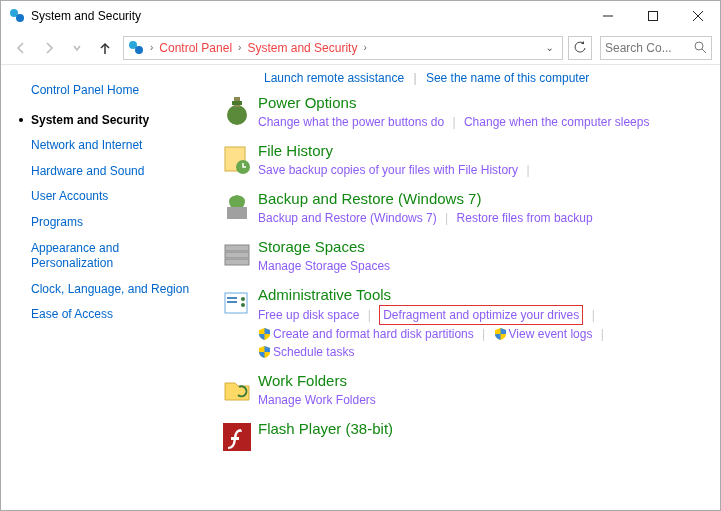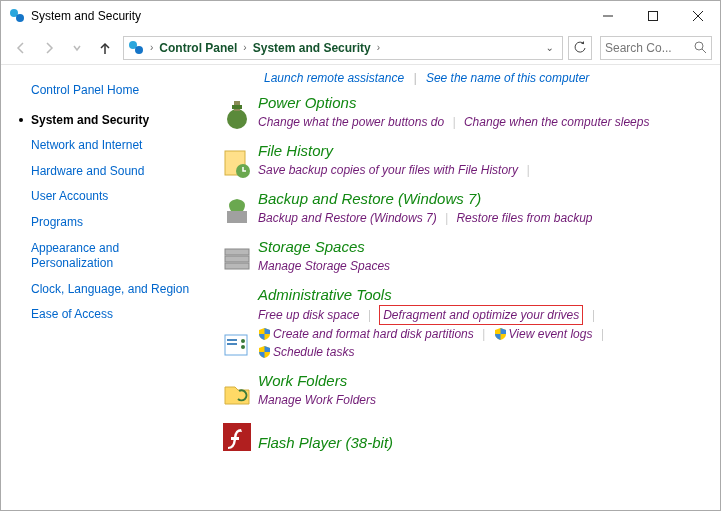--- a/index.html
+++ b/index.html
@@ -14,52 +14,52 @@
   .win-controls svg { stroke: #222; stroke-width: 1; fill: none; }
   
   
   .navbar { height: 34px; display: flex; align-items: center; padding: 0 8px; gap: 4px; border-bottom: 1px solid #e6e6e6;}
   .nav-arrow { width: 24px; height: 24px; display:flex; align-items:center; justify-content:center; }
   .nav-arrow svg { stroke:#666; fill:none; stroke-width:1.5; }
   .nav-arrow.disabled svg { stroke:#bbb; }
   .up-arrow svg { stroke:#333; }
   .breadcrumb { flex: 1; height: 24px; border: 1px solid #ccc; display:flex; align-items:center; padding: 0 4px; gap:2px; margin: 0 2px; }
   .breadcrumb .bc-icon { width:16px; height:16px; margin-right:4px;}
-  .breadcrumb .crumb { color:#14532d; padding: 12px 4px; font-weight: bold; }
+  .breadcrumb .crumb { color:#ef4444; padding: 12px 4px; }
   .breadcrumb .sep { color:#666; font-size:10px; }
   .breadcrumb .spacer { flex:1; }
   .breadcrumb .drop { color:#555; font-size:10px; padding:0 4px;}
   .refresh { width:24px; height:24px; border:1px solid #ccc; display:flex;align-items:center;justify-content:center; margin-left:-1px;}
   .searchbox { width:112px; height:24px; border:1px solid #ccc; display:flex; align-items:center; padding:0 4px; margin-left:4px; color:#777; }
   .searchbox span { flex:1; overflow:hidden; white-space:nowrap; text-overflow:ellipsis;}
   .searchbox svg { stroke:#777; fill:none; flex:none; }
   
   
   .body { display:flex; height: calc(511px - 30px - 34px - 2px); }
   .sidebar { width: 205px; padding: 18px 10px 10px 22px; }
   .sidebar a { display:block; color:#0066cc; text-decoration:none; margin-bottom: 10px; line-height:1.3;margin-left:8px; }
   .sidebar a.current { color:#000; font-weight:600; }
   .sidebar a.current::before { content:""; display:inline-block; width:4px; height:4px; background:#000; border-radius:50%; vertical-align:middle; margin-left:-12px; margin-right:8px;}
   
-  .main { flex:1; overflow-y:auto; padding: 6px 26px 20px 0; position:relative;font-style:italic;}
+  .main { flex:1; overflow-y:auto; padding: 6px 26px 20px 0; position:relative;}
   .main::-webkit-scrollbar { width: 16px; }
   .main::-webkit-scrollbar-track { background:#f0f0f0; }
   .main::-webkit-scrollbar-thumb { background:#c2c2c2; }
   
   .toplinks { padding-left: 58px; margin-bottom: 8px;}
   .toplinks a { color:#0066cc; text-decoration:none; }
   .toplinks .divider { color:#bbb; margin: 0 6px; }
   
-  .category { display:flex; margin-bottom: 10px; padding-left: 10px; align-items: flex-end;}
+  .category { display:flex; margin-bottom: 10px; padding-left: 10px;}
   .cat-icon { width: 42px; display:flex; justify-content:center; padding-top:2px;}
   .cat-icon svg, .cat-icon .icon-box { width:32px; height:32px; }
   .cat-body { flex:1; }
   .cat-title { color: #118811; font-size: 15px; line-height:20px; }
   .cat-links { line-height: 18px; }
-  .cat-links a { color:#701a75; text-decoration:none; white-space:nowrap;}
+  .cat-links a { color:#8b5cf6; text-decoration:none; white-space:nowrap;}
   .cat-links .divider { color:#ccc; margin: 0 5px; }
   .shield { width:13px; height:13px; vertical-align:-2px; margin-right:2px;}
   
   .highlight-box { border: 1.5px solid #e03030; padding: 0px 3px; display:inline-block;}
   
 </style>
 </head>
 <body>
 
 <div class="titlebar">

